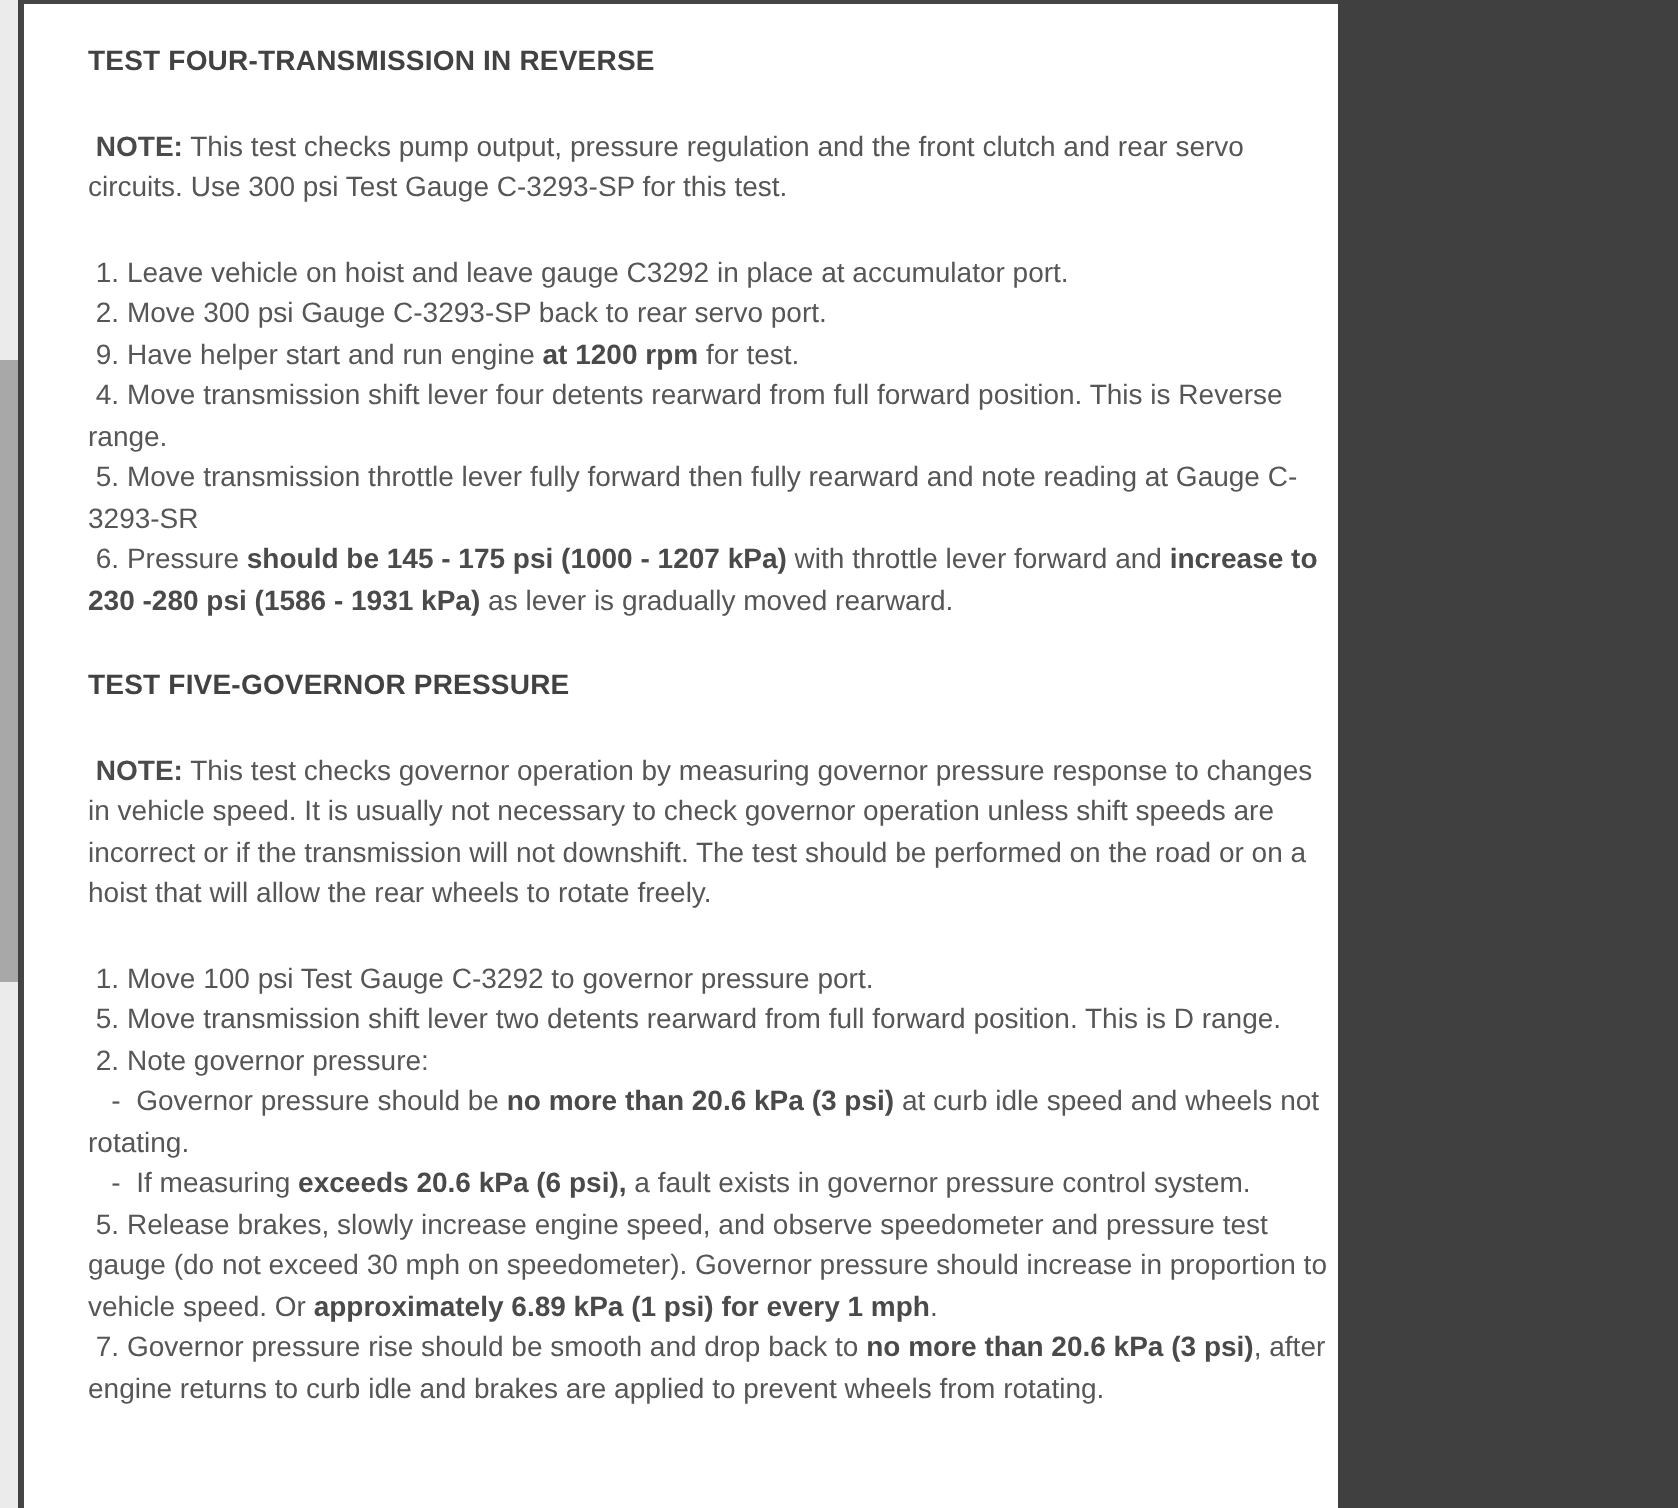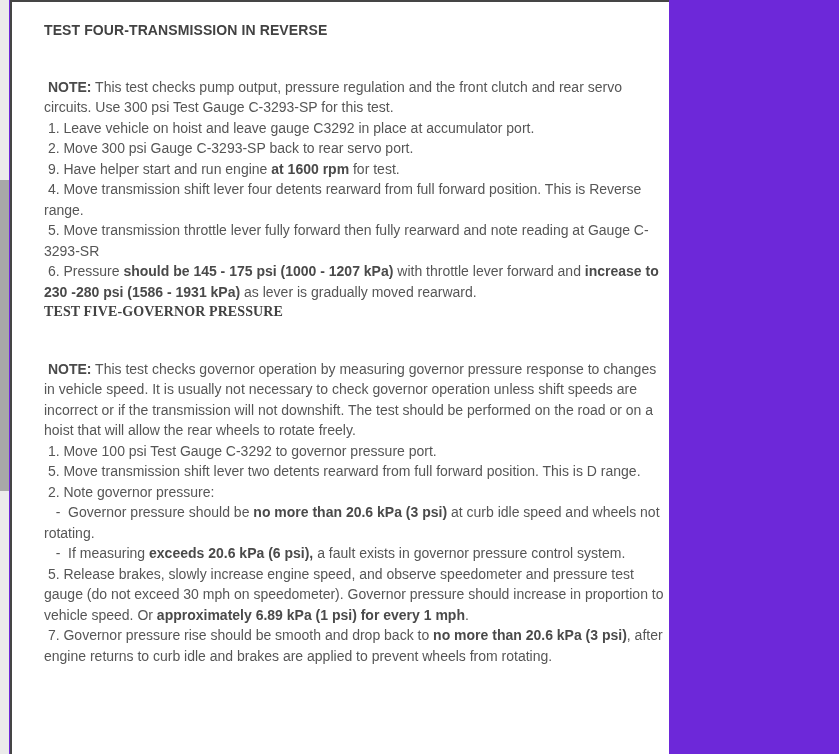--- a/index.html
+++ b/index.html
@@ -8,21 +8,21 @@
     width: 839px;
     height: 754px;
     background: #ffffff;
     overflow: hidden;
     font-family: "Liberation Sans", "DejaVu Sans", sans-serif;
   }
   .viewport {
     position: relative;
     width: 839px;
     height: 754px;
-    background: #6d28d9;
+    background: #404040;
   }
   
   .scroll-track {
     position: absolute;
     left: 0; top: 0;
     width: 9px; height: 754px;
     background: var(--track, #ebebeb);
   }
   .scroll-thumb {
     position: absolute;
@@ -47,42 +47,42 @@
     font-size: 14px;
     line-height: 20.5px;
     color: var(--body, #565656);
   }
   .heading {
     font-weight: bold;
     color: var(--heading, #424242);
     letter-spacing: 0.1px;
     white-space: pre-wrap;
   }
-  .section-2 .heading { margin-top: 0; font-family: Liberation Serif, serif; }
-  .note { margin-top: 36px; white-space: pre-wrap; }
-  .list { }
+  .section-2 .heading { margin-top: 22px; }
+  .note { margin-top: 22px; white-space: pre-wrap; }
+  .list { margin-top: 22px; }
   .item { white-space: pre-wrap; }
   .run-b { font-weight: bold; color: var(--bold, #4a4a4a); }
 </style>
 </head>
 <body>
 
 <div class="viewport">
   <div class="scroll-track">
     <div class="scroll-thumb" style="top: 180px; height: 311px;"></div>
   </div>
   <div class="page">
     <div class="doc">
         <div class="section section-1">
           <div class="heading">TEST FOUR-TRANSMISSION IN REVERSE</div>
           <div class="note"><span class="run-b"> NOTE:</span><span class="run"> This test checks pump output, pressure regulation and the front clutch and rear servo circuits. Use 300 psi Test Gauge C-3293-SP for this test.</span></div>
           <div class="list">
             <div class="item"><span class="run"> 1. Leave vehicle on hoist and leave gauge C3292 in place at accumulator port.</span></div>
             <div class="item"><span class="run"> 2. Move 300 psi Gauge C-3293-SP back to rear servo port.</span></div>
-            <div class="item"><span class="run"> 9. Have helper start and run engine </span><span class="run-b">at 1600 rpm</span><span class="run"> for test.</span></div>
+            <div class="item"><span class="run"> 9. Have helper start and run engine </span><span class="run-b">at 1200 rpm</span><span class="run"> for test.</span></div>
             <div class="item"><span class="run"> 4. Move transmission shift lever four detents rearward from full forward position. This is Reverse range.</span></div>
             <div class="item"><span class="run"> 5. Move transmission throttle lever fully forward then fully rearward and note reading at Gauge C-3293-SR</span></div>
             <div class="item"><span class="run"> 6. Pressure </span><span class="run-b">should be 145 - 175 psi (1000 - 1207 kPa)</span><span class="run"> with throttle lever forward and </span><span class="run-b">increase to 230 -280 psi (1586 - 1931 kPa)</span><span class="run"> as lever is gradually moved rearward.</span></div>
           </div>
         </div>
         <div class="section section-2">
           <div class="heading">TEST FIVE-GOVERNOR PRESSURE</div>
           <div class="note"><span class="run-b"> NOTE:</span><span class="run"> This test checks governor operation by measuring governor pressure response to changes in vehicle speed. It is usually not necessary to check governor operation unless shift speeds are incorrect or if the transmission will not downshift. The test should be performed on the road or on a hoist that will allow the rear wheels to rotate freely.</span></div>
           <div class="list">
             <div class="item"><span class="run"> 1. Move 100 psi Test Gauge C-3292 to governor pressure port.</span></div>

